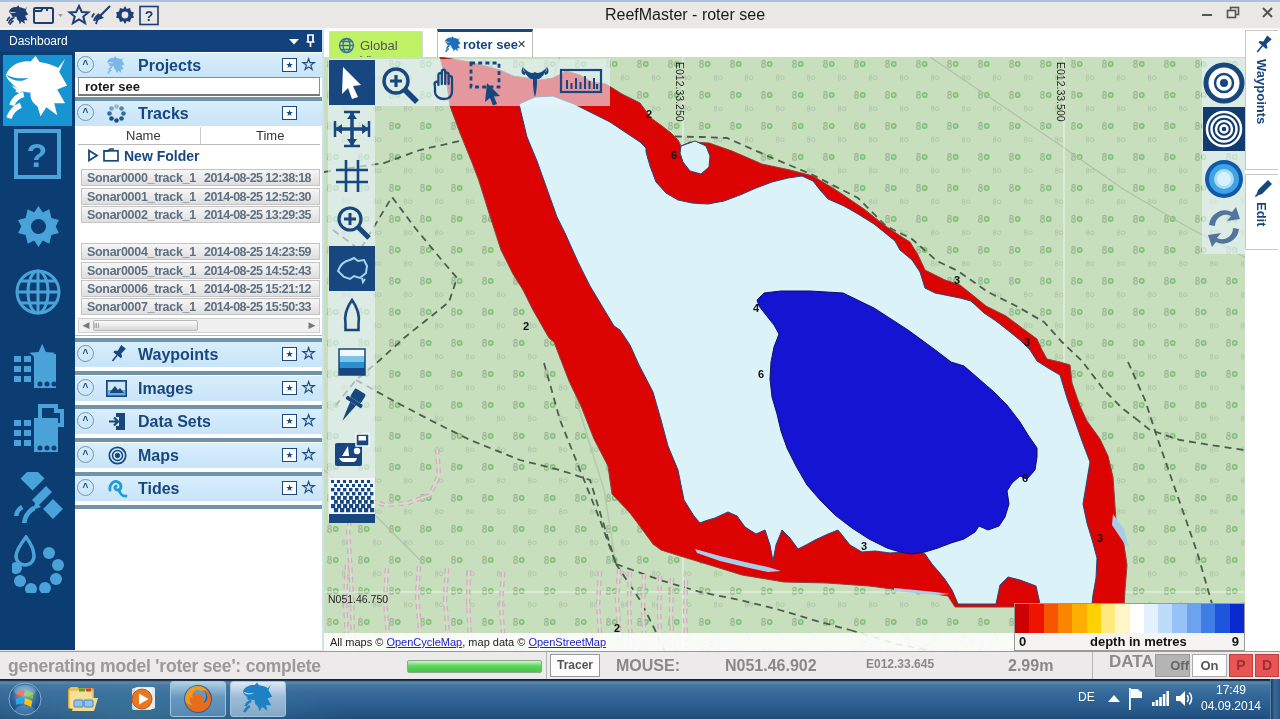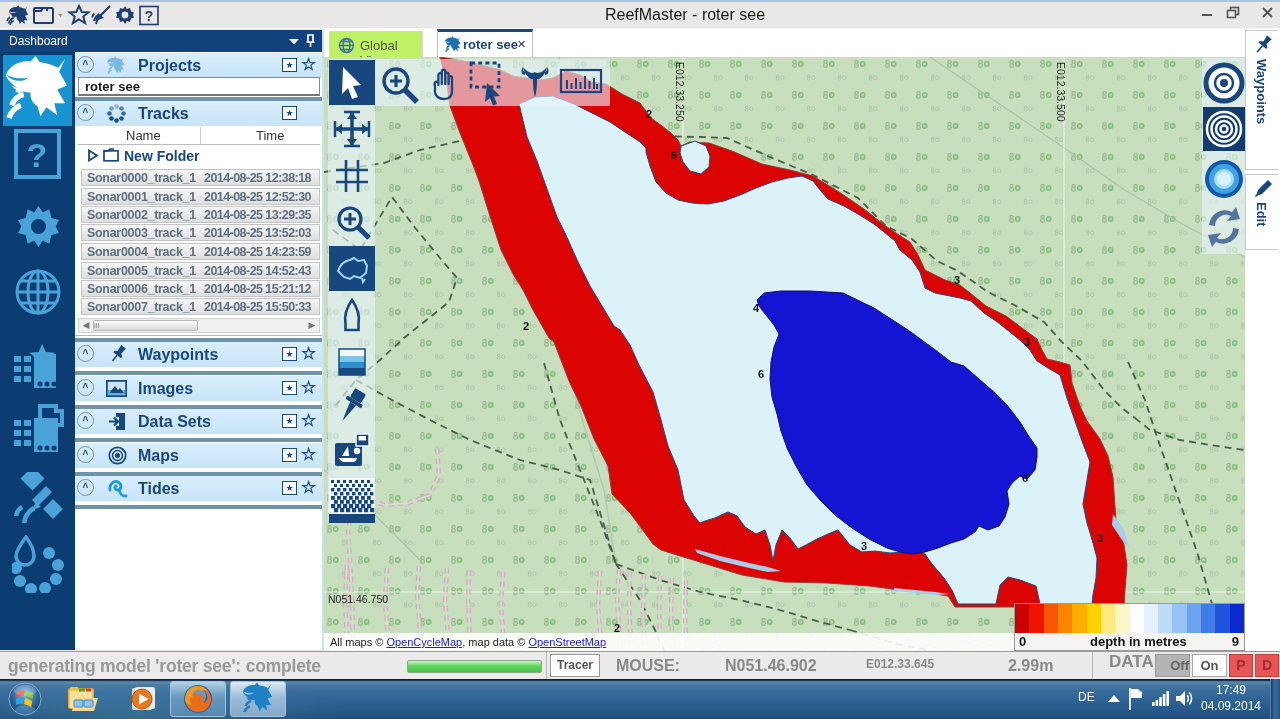--- a/index.html
+++ b/index.html
@@ -228,24 +228,20 @@
         <span class="nm">Sonar0000_track_1</span>
         <span class="tm">2014-08-25 12:38:18</span>
       </div>
 <div class="row" style="top:136px">
         <span class="nm">Sonar0001_track_1</span>
         <span class="tm">2014-08-25 12:52:30</span>
       </div>
 <div class="row" style="top:154px">
         <span class="nm">Sonar0002_track_1</span>
         <span class="tm">2014-08-25 13:29:35</span>
-      </div>
-<div class="row" style="top:172px">
-        <span class="nm">Sonar0003_track_1</span>
-        <span class="tm">2014-08-25 13:52:03</span>
       </div>
 <div class="row" style="top:191px">
         <span class="nm">Sonar0004_track_1</span>
         <span class="tm">2014-08-25 14:23:59</span>
       </div>
 <div class="row" style="top:210px">
         <span class="nm">Sonar0005_track_1</span>
         <span class="tm">2014-08-25 14:52:43</span>
       </div>
 <div class="row" style="top:228px">

